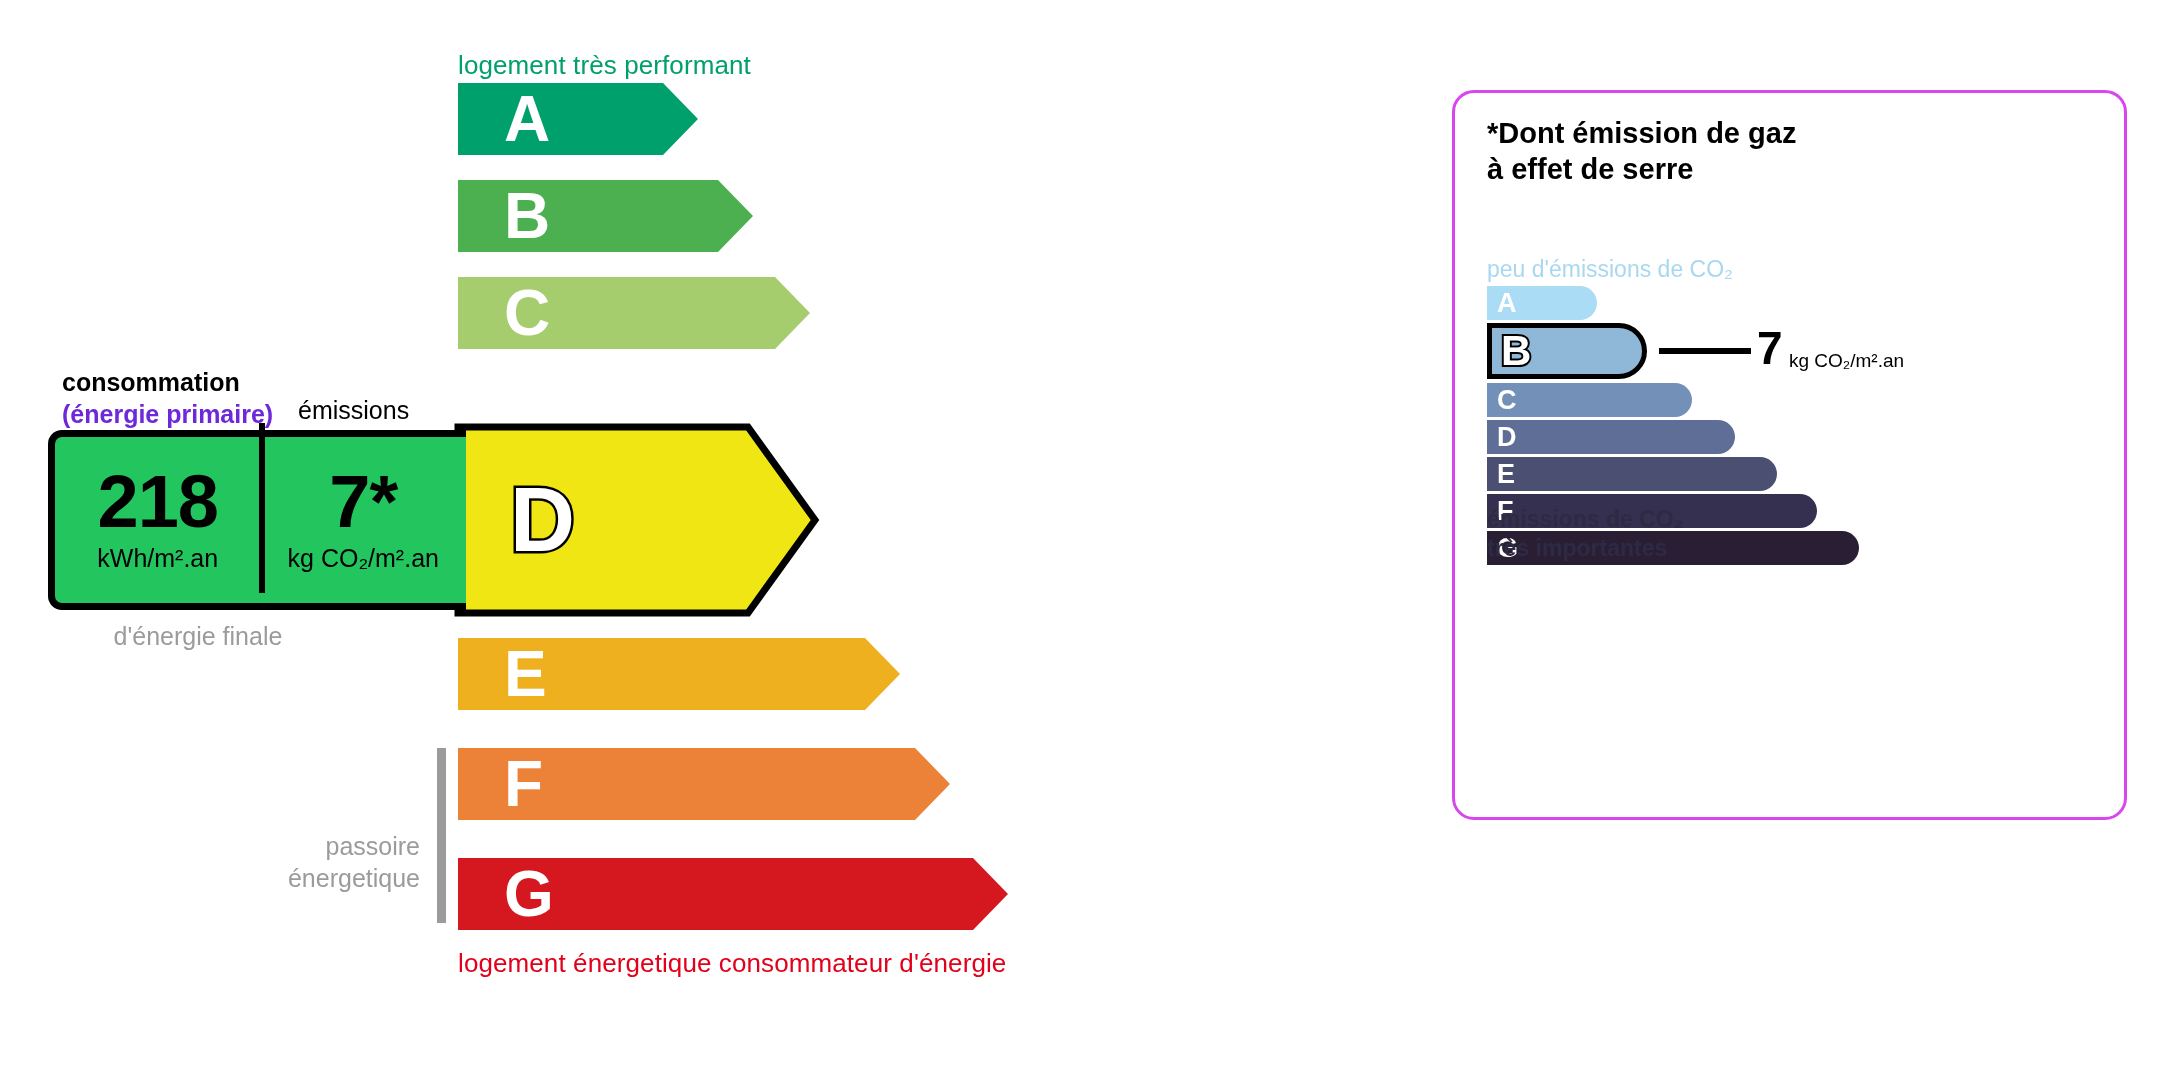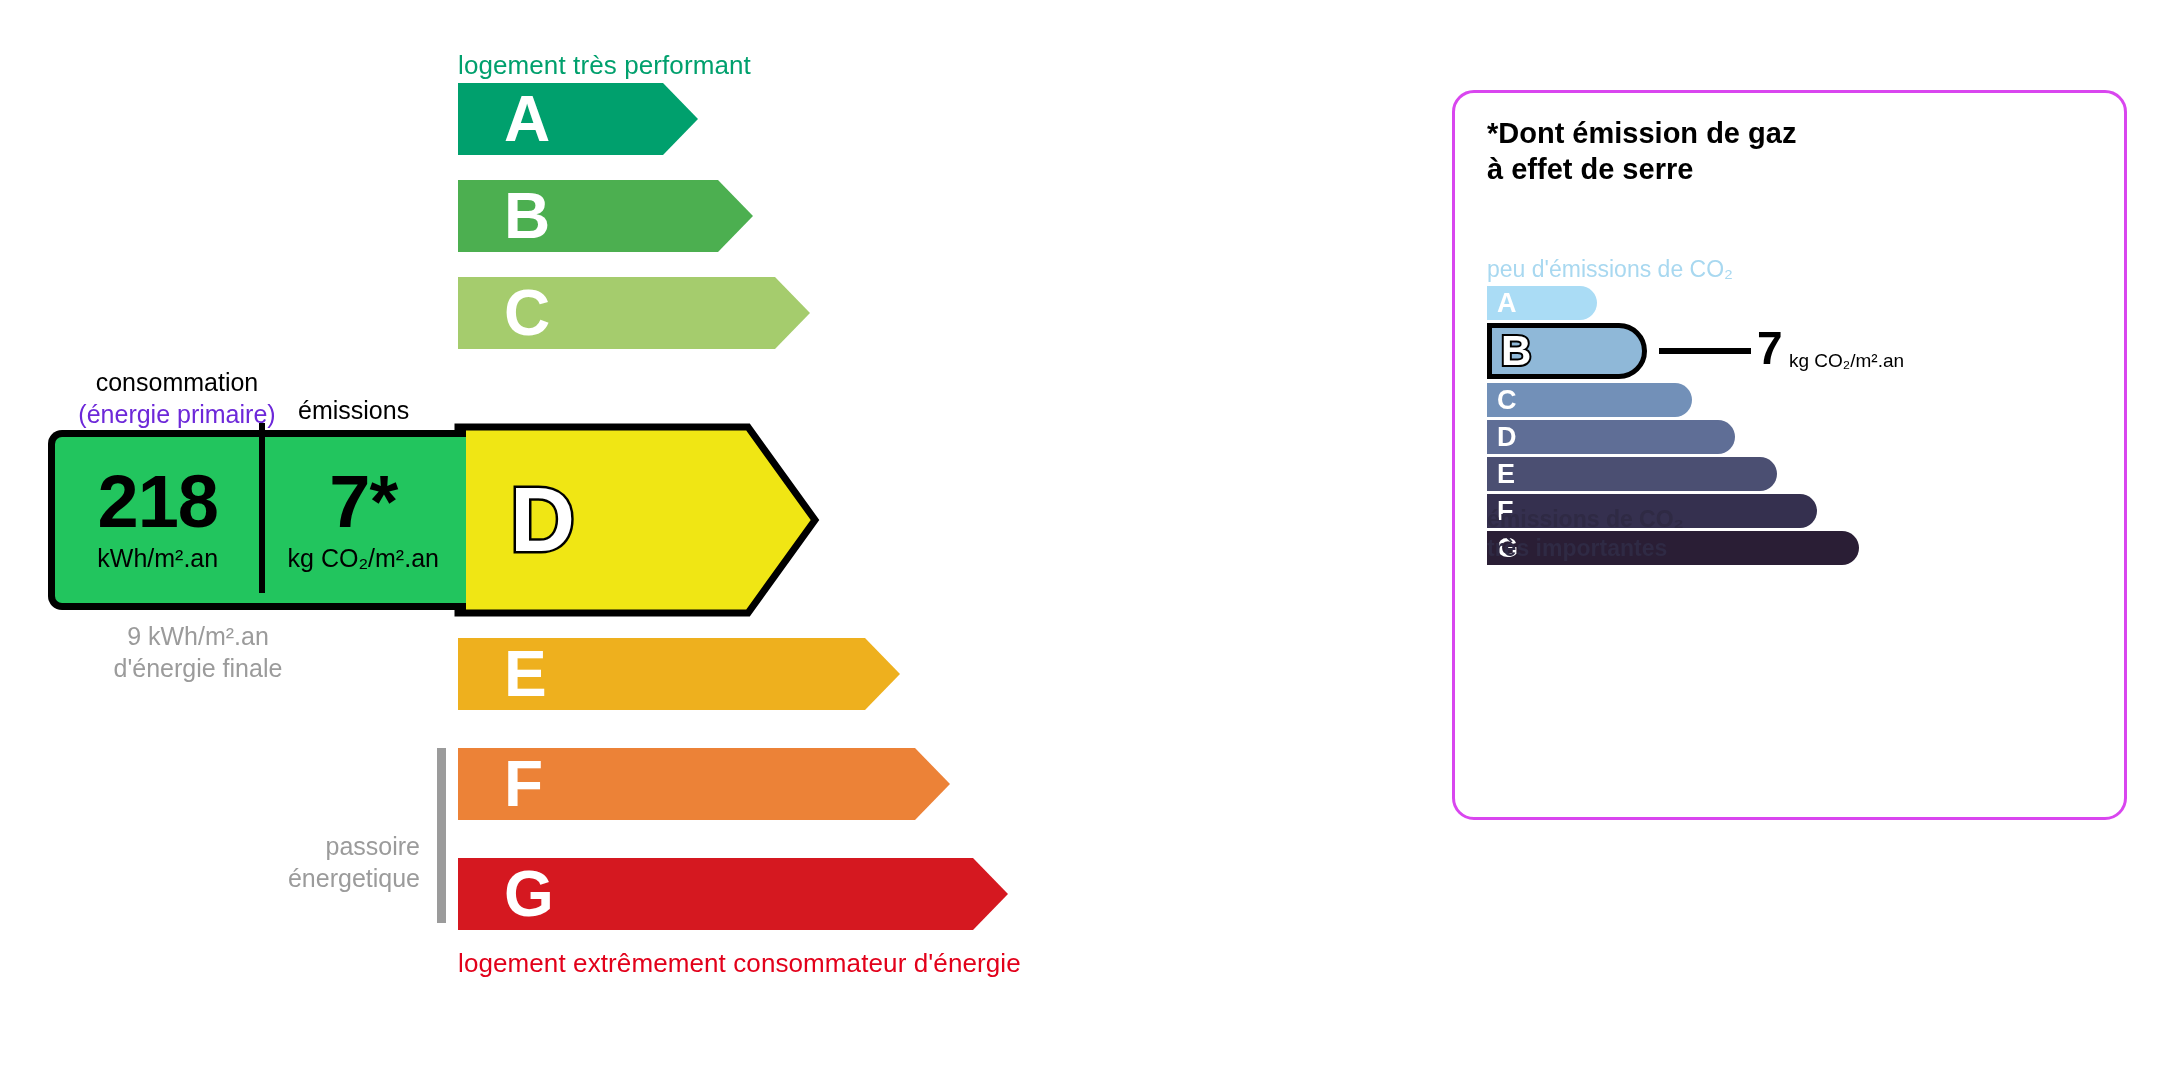--- a/index.html
+++ b/index.html
@@ -155,24 +155,25 @@
 
   .head-labels {
     position: absolute;
     left: 0; top: 0;
   }
   .lbl-conso {
     position: absolute;
     left: 62px;
     top: 367px;
     width: 230px;
-    text-align: center;
+    text-align: left;
     font-size: 25px;
     line-height: 1.26;
     color: #000000;
+    font-weight: bold;
   }
   .lbl-conso .sub { color: #6d28d9; display: block; }
   .lbl-emis {
     position: absolute;
     left: 298px;
     top: 396px;
     font-size: 25px;
     color: #000000;
   }
 
@@ -358,30 +359,29 @@
 
     <div class="head-labels">
       <div class="lbl-conso">
         <span>consommation</span>
         <span class="sub">(énergie primaire)</span>
       </div>
       <div class="lbl-emis">émissions</div>
     </div>
 
     <div class="final-energy">
-      <div>9 kWh/m².an</div>
       <div>d'énergie finale</div>
     </div>
 
     <div class="passoire">
       <div>passoire</div>
       <div>énergetique</div>
     </div>
 
-    <div class="bottom-caption">logement extrêmement consommateur d'énergie</div>
+    <div class="bottom-caption">logement énergetique consommateur d'énergie</div>
   </div>
 
   <div class="co2-panel">
 
     <div class="co2-title">*Dont émission de gaz
 à effet de serre</div>
 
     <div class="co2-top-caption">peu d'émissions de CO₂</div>
 
     <div class="co2-rows">

